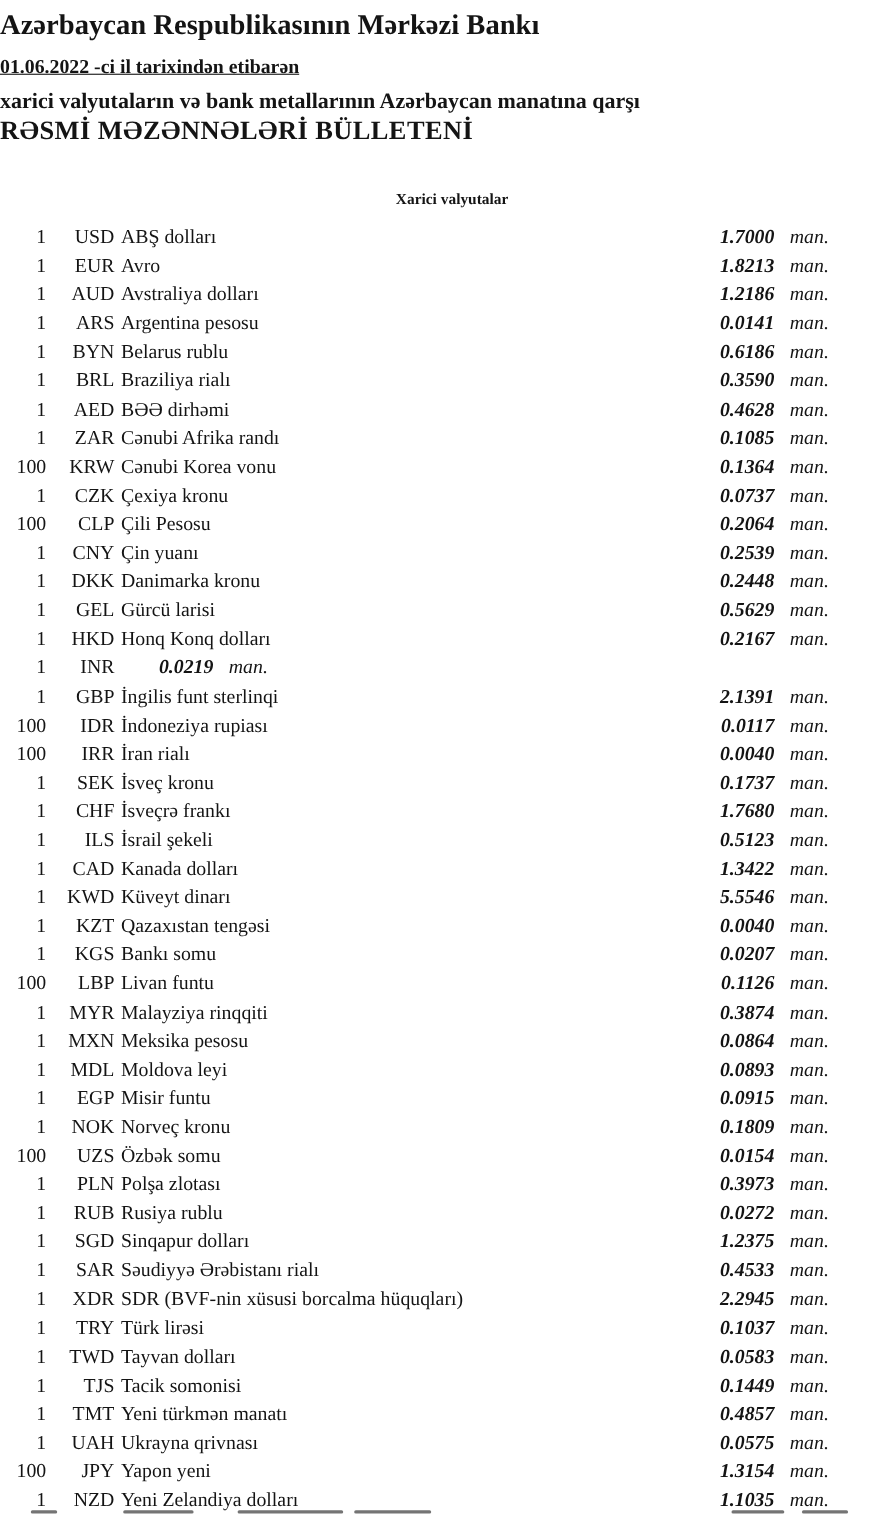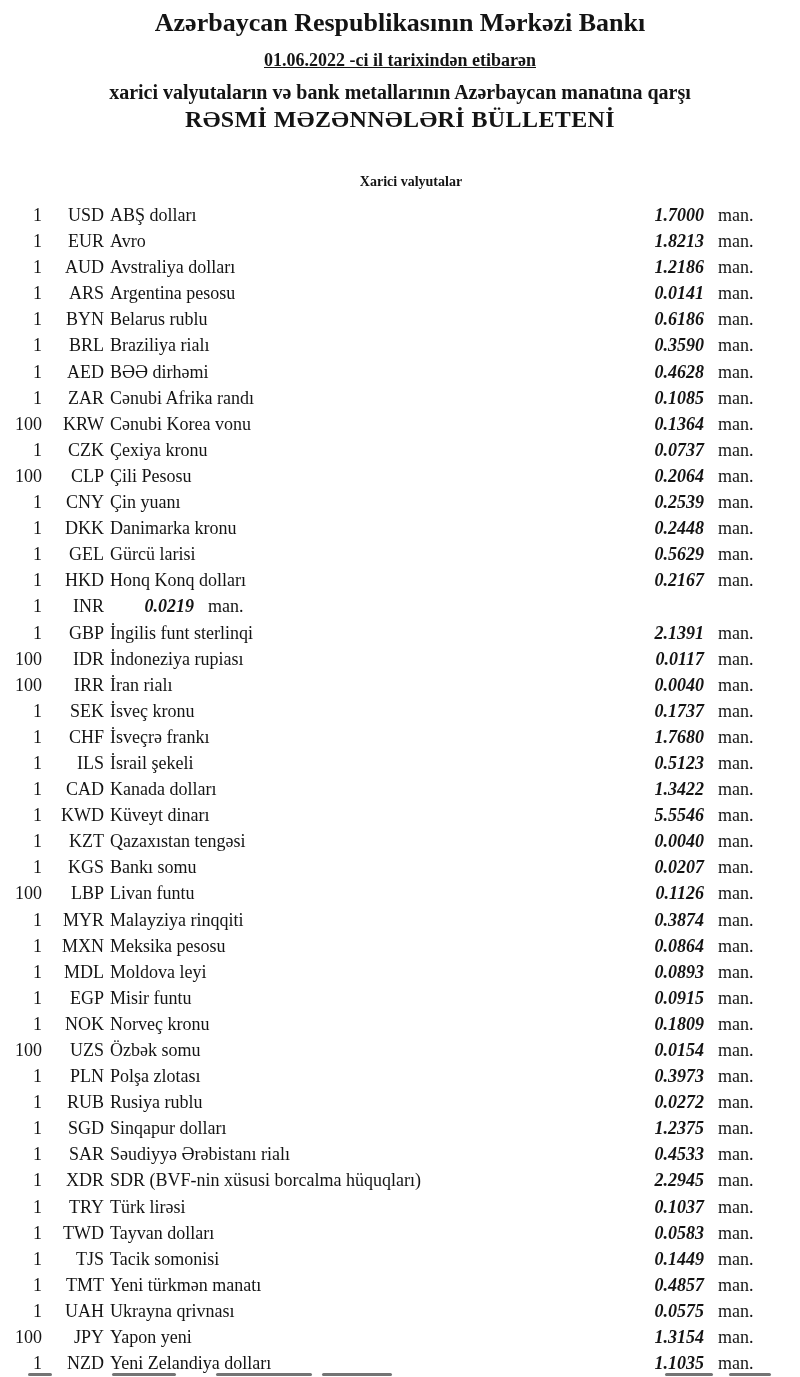--- a/index.html
+++ b/index.html
@@ -5,21 +5,21 @@
   html,body { margin:0; padding:0; background:#ffffff; }
   body {
     width:800px; height:1377px; overflow:hidden; position:relative;
     color:#141414;
     font-family:"Liberation Serif", "DejaVu Serif", serif;
     -webkit-font-smoothing:antialiased;
   }
   .page { width:800px; height:1377px; position:relative; }
 
   
-  .hdr { text-align:center; }
+  .hdr { text-align:left; }
   .hdr-title {
     margin:0; padding-top:9px;
     font-size:26px; line-height:28px; font-weight:bold;
   }
   .hdr-date {
     margin-top:13px;
     font-size:18px; line-height:20px; font-weight:bold;text-decoration:underline;
   }
   .hdr-sub1 {
     margin-top:11px;
@@ -39,21 +39,21 @@
   .row {
     display:flex; align-items:baseline;
     height:26.1px; line-height:26.1px;
     padding-right:30px;
     font-size:18px;
   }
   .cell-qty  { width:42px;  text-align:right; white-space:nowrap; }
   .cell-code { width:60px;  margin-left:2px; text-align:right; white-space:nowrap; }
   .cell-name { flex:1; padding-left:6px; text-align:left; white-space:nowrap; overflow:hidden; }
   .cell-rate { width:90px;  text-align:right; font-weight:bold; font-style:italic; white-space:nowrap; }
-  .cell-unit { width:52px;  margin-left:14px; text-align:left; white-space:nowrap; }
+  .cell-unit { width:52px;  margin-left:14px; text-align:left; white-space:nowrap;font-style:italic; }
 
   
   .clipped-row { position:absolute; left:0; right:0; bottom:0; height:5px; overflow:hidden; }
   .clipped-row i {
     position:absolute; top:1px; height:3px;
     background:#2a2a2a; opacity:0.65; border-radius:1.5px; display:block;
   }
   .sm1 { left:28px;  width:24px; }
   .sm2 { left:112px; width:64px; }
   .sm3 { left:216px; width:96px; }

